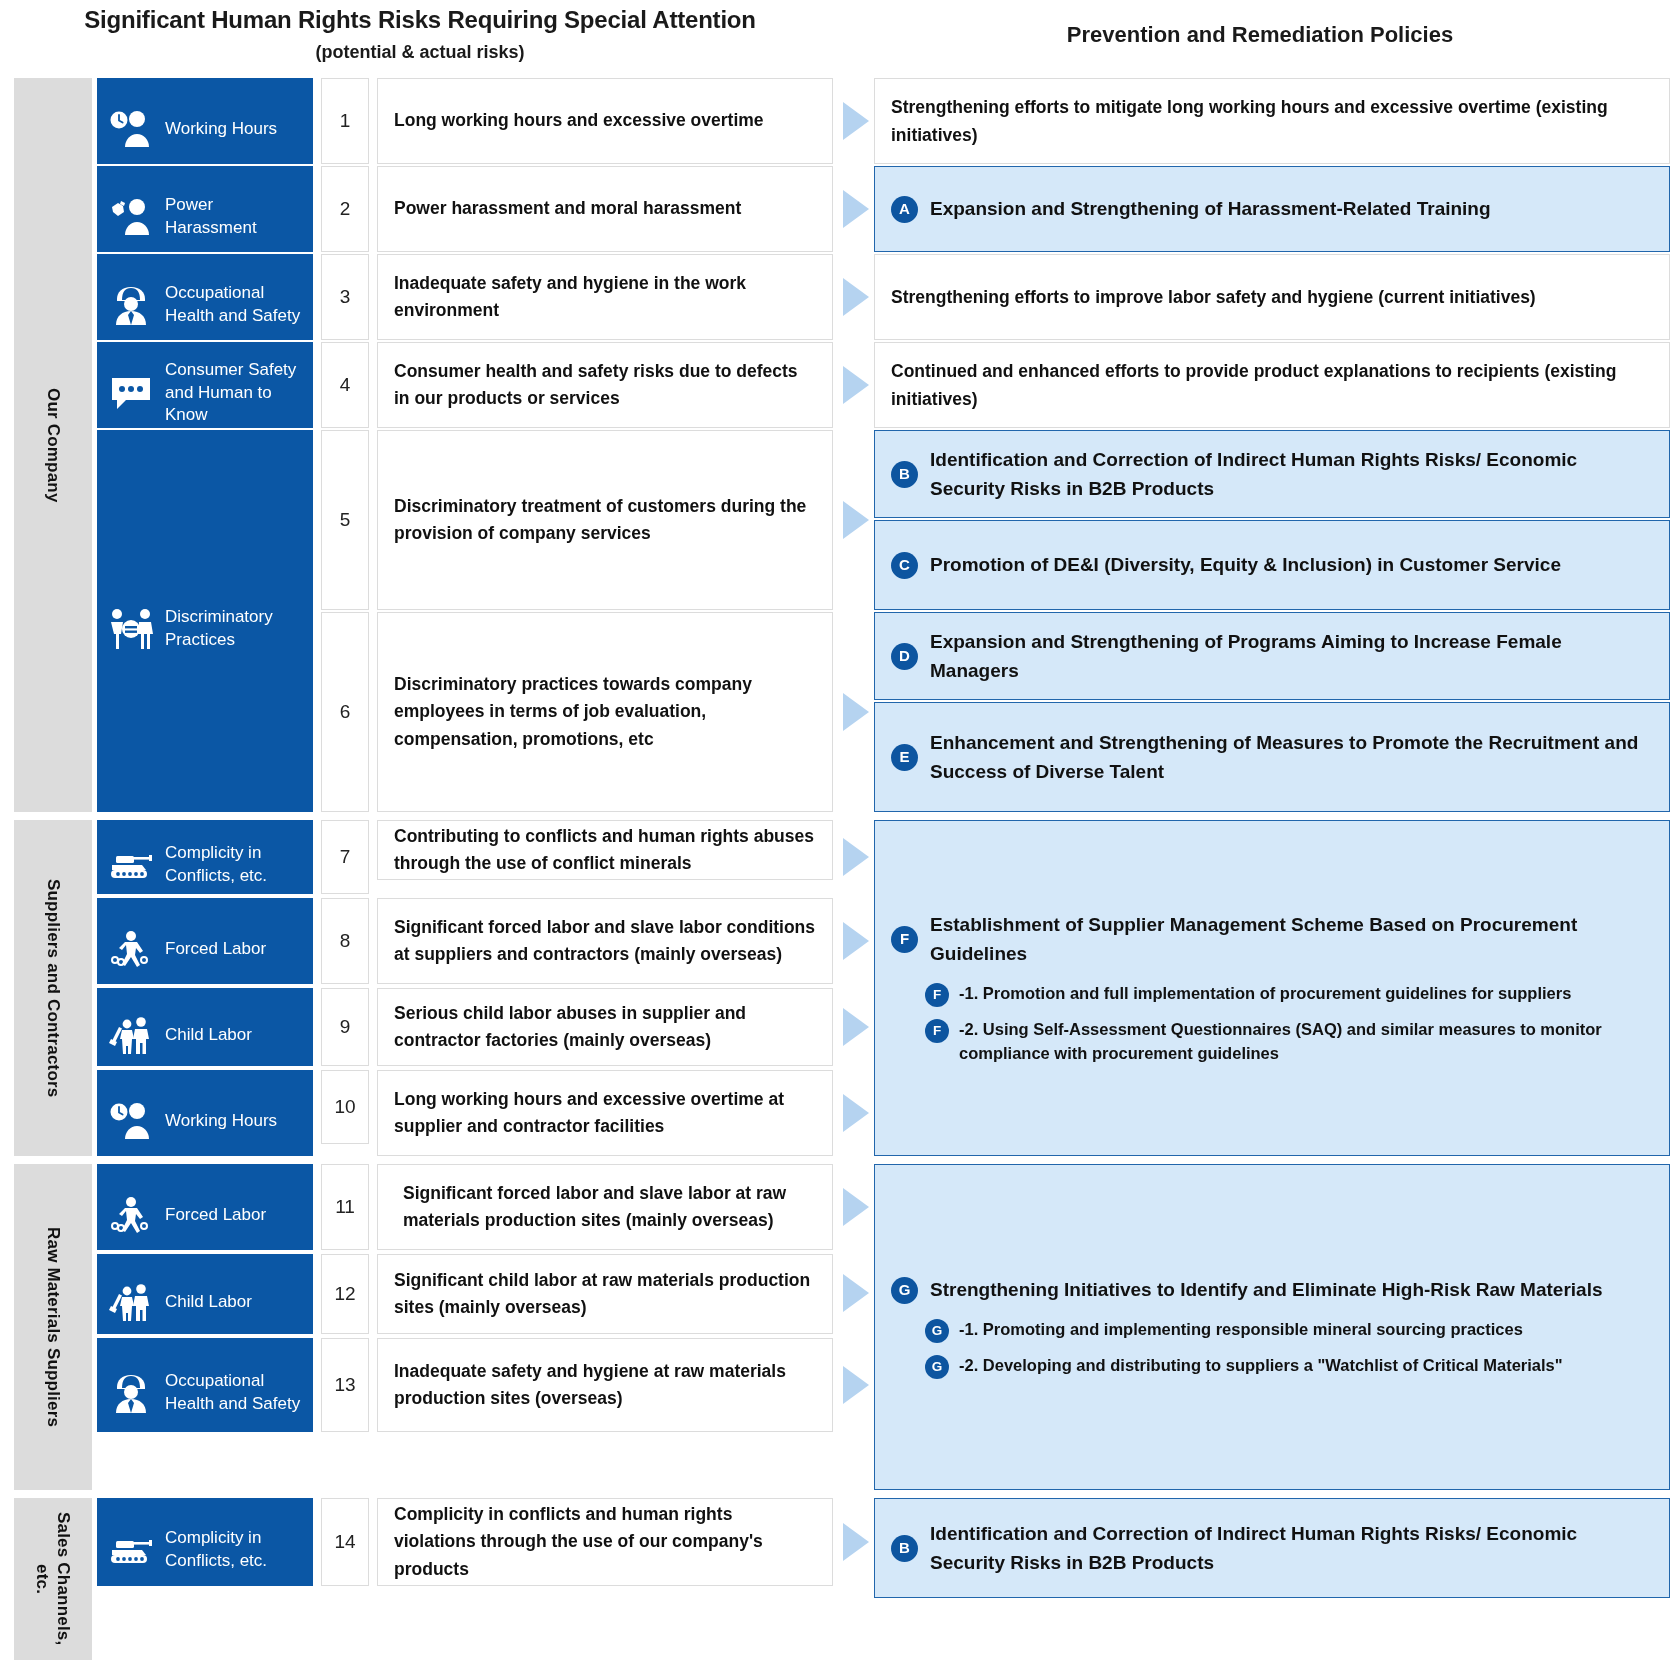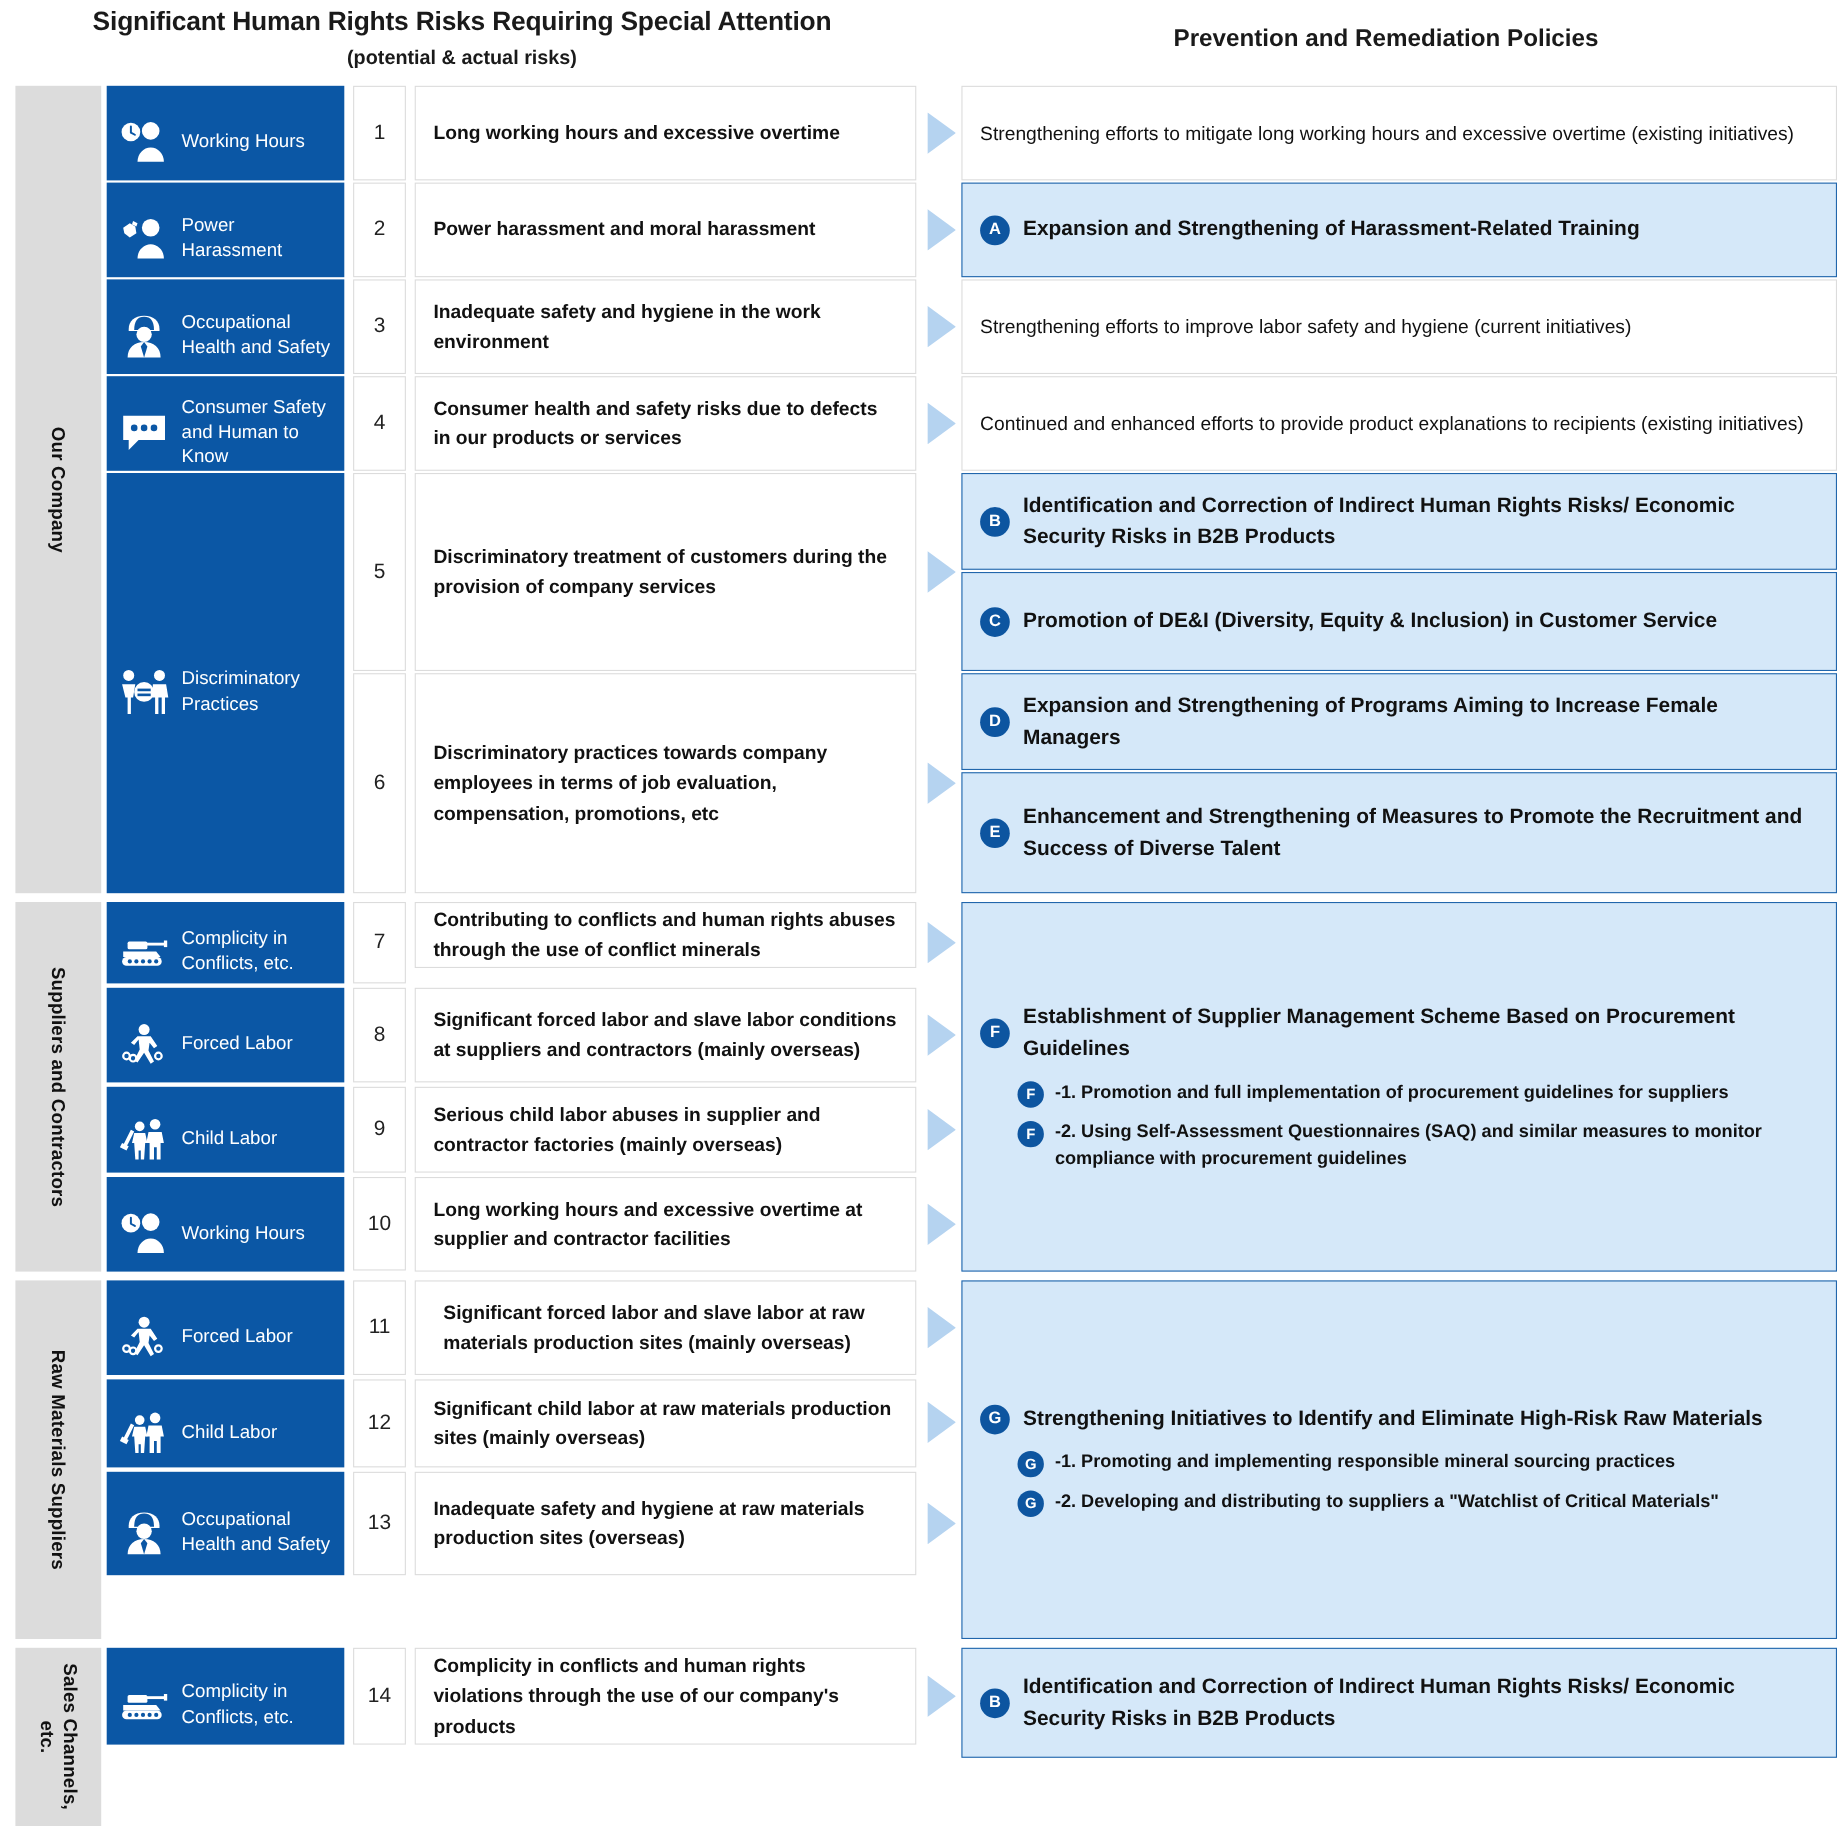--- a/index.html
+++ b/index.html
@@ -81,21 +81,21 @@
 
   
   .policy {
     position: absolute; left: 874px; width: 796px;
     display: flex; align-items: center;
     padding: 8px 16px;
     font-size: 17.5px; line-height: 1.6;
   }
   .policy.plain {
     background: #ffffff; border: 1px solid #dcdcdc;
-    font-weight: normal; color: #111;
+    font-weight: bold; color: #111;
   }
   .policy.hi {
     background: #d5e8f9; border: 1px solid #2166ac;
     color: #111;
   }
   .policy .body { width: 100%; }
   .policy .headline {
     display: flex; align-items: center; gap: 12px;
   }
   .policy .headline .txt { font-size: 19px; font-weight: bold; line-height: 1.55; }
@@ -320,21 +320,21 @@
 
   <div class="num-cell" style="top:6px;height:86px;">1</div>
   <div class="num-cell" style="top:94px;height:86px;">2</div>
   <div class="num-cell" style="top:182px;height:86px;">3</div>
   <div class="num-cell" style="top:270px;height:86px;">4</div>
   <div class="num-cell" style="top:358px;height:180px;">5</div>
   <div class="num-cell" style="top:540px;height:200px;">6</div>
   <div class="num-cell" style="top:748px;height:74px;">7</div>
   <div class="num-cell" style="top:826px;height:86px;">8</div>
   <div class="num-cell" style="top:916px;height:78px;">9</div>
-  <div class="num-cell" style="top:998px;height:85px;">10</div>
+  <div class="num-cell" style="top:998px;height:74px;">10</div>
   <div class="num-cell" style="top:1092px;height:86px;">11</div>
   <div class="num-cell" style="top:1182px;height:80px;">12</div>
   <div class="num-cell" style="top:1266px;height:94px;">13</div>
   <div class="num-cell" style="top:1426px;height:88px;">14</div>
 
   <div class="risk-cell" style="top:6px;height:86px;">Long working hours and excessive overtime</div>
   <div class="risk-cell" style="top:94px;height:86px;">Power harassment and moral harassment</div>
   <div class="risk-cell" style="top:182px;height:86px;">Inadequate safety and hygiene in the work environment</div>
   <div class="risk-cell" style="top:270px;height:86px;">Consumer health and safety risks due to defects in our products or services</div>
   <div class="risk-cell" style="top:358px;height:180px;">Discriminatory treatment of customers during the provision of company services</div>

